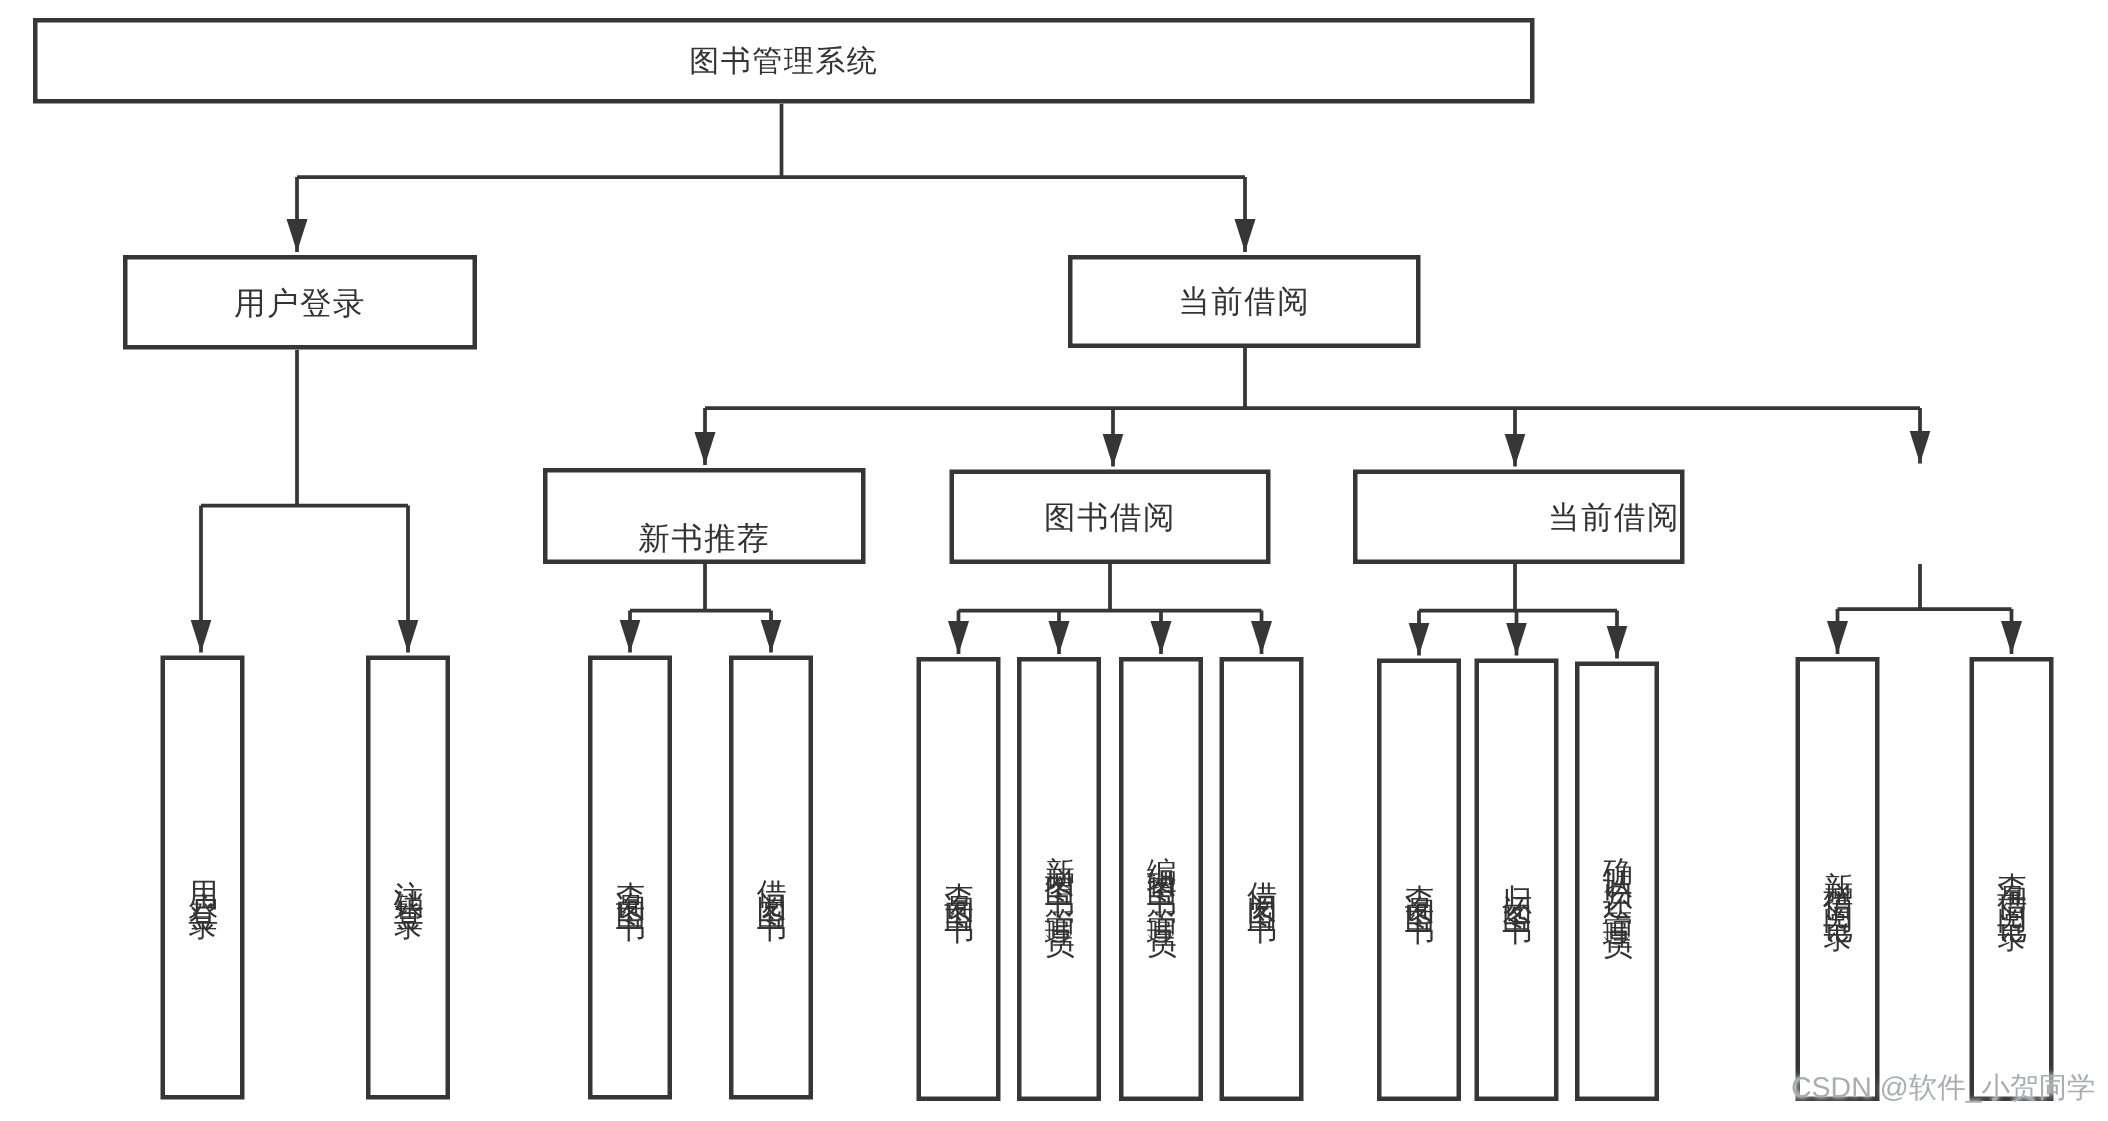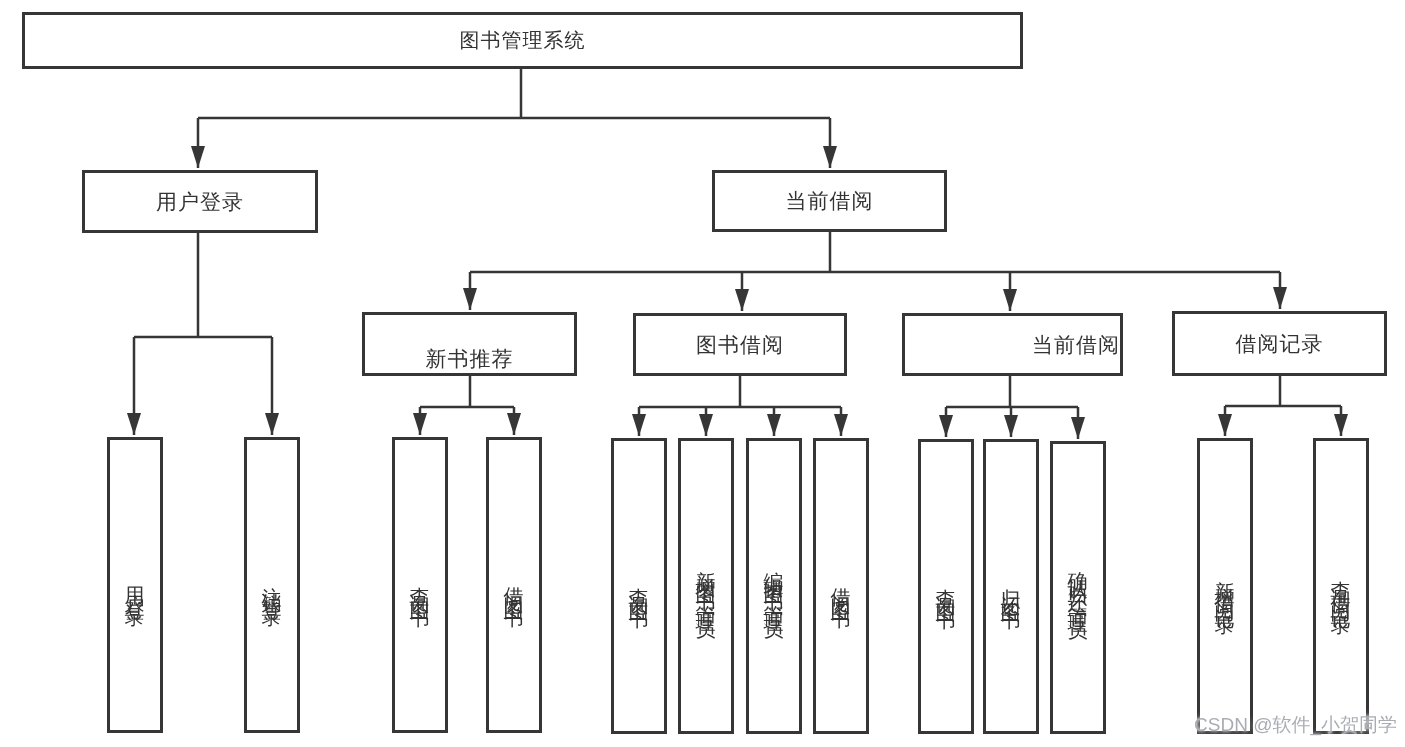--- a/index.html
+++ b/index.html
@@ -124,23 +124,20 @@
 
   <div class="box node" style="left:362px; top:312px; width:215px; height:64px;align-items:flex-end;">
     <span class="lbl">新书推荐</span>
   </div>
   <div class="box node" style="left:633px; top:313px; width:214px; height:63px;">
     <span class="lbl">图书借阅</span>
   </div>
   <div class="box node" style="left:902px; top:313px; width:221px; height:63px;justify-content:flex-end;">
     <span class="lbl">当前借阅</span>
   </div>
-  <div class="box node" style="left:1172px; top:311px; width:215px; height:65px;">
-    <span class="lbl">借阅记录</span>
-  </div>
 
   <div class="box leaf" style="left:107px; top:437px;">
     <span class="vtext">用户登录</span>
   </div>
   <div class="box leaf" style="left:244px; top:437px;">
     <span class="vtext">注销登录</span>
   </div>
 
   <div class="box leaf" style="left:392px; top:437px;">
     <span class="vtext">查询图书</span>

